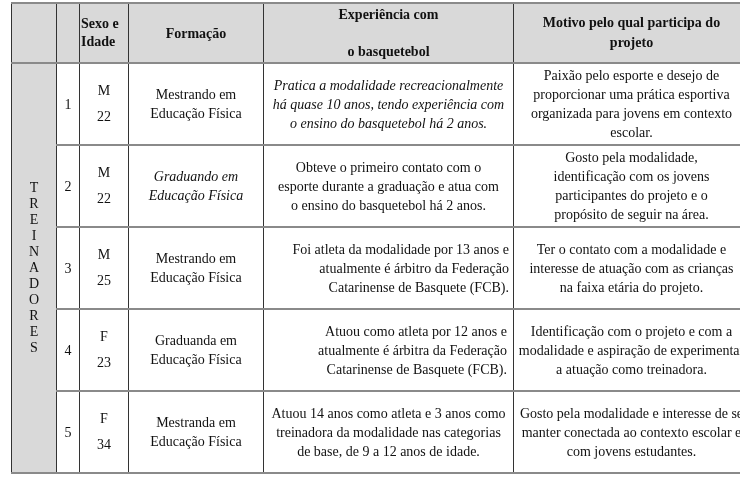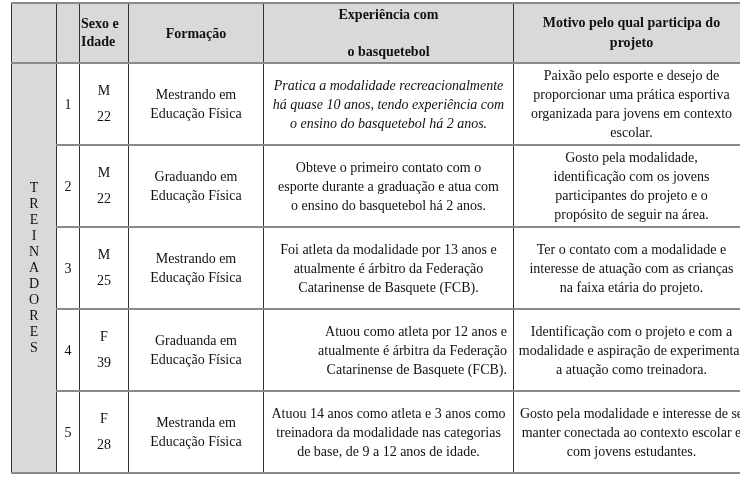--- a/index.html
+++ b/index.html
@@ -85,48 +85,48 @@
       <td style="padding:0 10px;">Mestrando em Educação Física</td>
       <td style="padding:0 6px;font-style:italic;">Pratica a modalidade recreacionalmente há quase 10 anos, tendo experiência com o ensino do basquetebol há 2 anos.</td>
       <td>Paixão pelo esporte e desejo de proporcionar uma prática esportiva organizada para jovens em contexto escolar.</td>
     </tr>
     <tr class="row">
       <td class="num">2</td>
       <td class="sexo-idade">
         <span>M</span>
         <span>22</span>
       </td>
-      <td style="padding:0 10px;">Graduando em Educação Física</td>
+      <td style="padding:0 10px;font-style:italic;">Graduando em Educação Física</td>
       <td style="padding:0 12px;">Obteve o primeiro contato com o esporte durante a graduação e atua com o ensino do basquetebol há 2 anos.</td>
       <td style="padding:0 18px;">Gosto pela modalidade, identificação com os jovens participantes do projeto e o propósito de seguir na área.</td>
     </tr>
     <tr class="row">
       <td class="num">3</td>
       <td class="sexo-idade">
         <span>M</span>
         <span>25</span>
       </td>
       <td style="padding:0 10px;">Mestrando em Educação Física</td>
-      <td style="padding:0 4px;">Foi atleta da modalidade por 13 anos e atualmente é árbitro da Federação Catarinense de Basquete (FCB).</td>
+      <td style="padding:0 4px;text-align:right;">Foi atleta da modalidade por 13 anos e atualmente é árbitro da Federação Catarinense de Basquete (FCB).</td>
       <td style="padding:0 8px;">Ter o contato com a modalidade e interesse de atuação com as crianças na faixa etária do projeto.</td>
     </tr>
     <tr class="row">
       <td class="num">4</td>
       <td class="sexo-idade">
         <span>F</span>
-        <span>39</span>
+        <span>23</span>
       </td>
       <td style="padding:0 10px;">Graduanda em Educação Física</td>
       <td style="padding:0 6px;text-align:right;">Atuou como atleta por 12 anos e atualmente é árbitra da Federação Catarinense de Basquete (FCB).</td>
       <td style="padding:0 1px;">Identificação com o projeto e com a modalidade e aspiração de experimentar a atuação como treinadora.</td>
     </tr>
     <tr class="row">
       <td class="num">5</td>
       <td class="sexo-idade">
         <span>F</span>
-        <span>28</span>
+        <span>34</span>
       </td>
       <td style="padding:0 10px;margin-left:28px;">Mestranda em Educação Física</td>
       <td style="padding:0 4px;margin-top:31px;">Atuou 14 anos como atleta e 3 anos como treinadora da modalidade nas categorias de base, de 9 a 12 anos de idade.</td>
       <td style="padding:0 2px;">Gosto pela modalidade e interesse de se manter conectada ao contexto escolar e com jovens estudantes.</td>
     </tr>
   </tbody>
 </table>
 
 </body></html>

